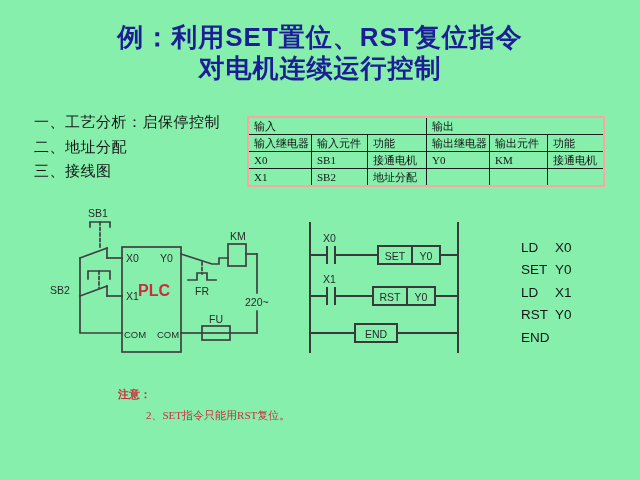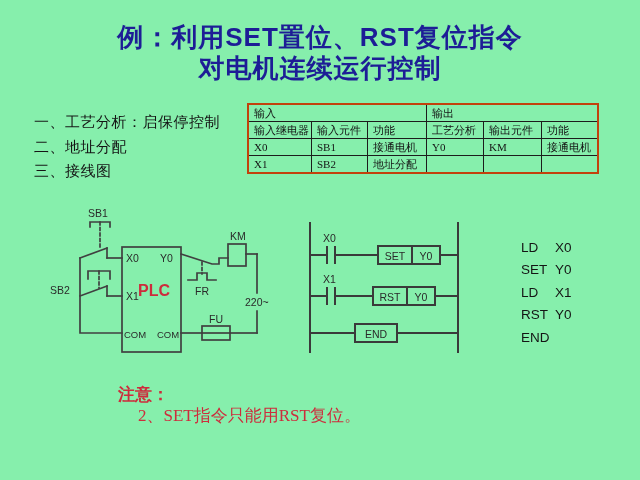--- a/index.html
+++ b/index.html
@@ -5,43 +5,43 @@
   html,body{margin:0;padding:0;background:#fff;}
   .slide{position:relative;width:640px;height:480px;background:#86efac;overflow:hidden;
          font-family:"Liberation Sans",sans-serif;color:#1a1a1a;}
   
   .title{position:absolute;top:22px;left:0;width:100%;text-align:center;
          color:#1d1d96;font-weight:bold;font-size:26px;line-height:31px;letter-spacing:1px;}
   
   .outline{position:absolute;left:34px;top:110px;font-family:"Liberation Serif",serif;
            font-size:15px;line-height:24.5px;color:#141414;letter-spacing:0.5px;}
   
-  .io-table{position:absolute;left:247px;top:103px;border-collapse:collapse;table-layout:fixed;
+  .io-table{position:absolute;left:247px;top:116px;border-collapse:collapse;table-layout:fixed;
             font-family:"Liberation Serif",serif;font-size:11px;color:#141414;
-            border:2px solid #c2410c;}
+            border:2px solid #fca5a5;}
   .io-table td,.io-table th{border:1px solid #1c1c1c;height:16px;padding:0 2px 0 5px;
             text-align:left;vertical-align:middle;font-weight:normal;overflow:hidden;white-space:nowrap;}
   
   .wiring-svg{position:absolute;left:42px;top:196px;}
   .ladder-svg{position:absolute;left:300px;top:218px;}
   .wiring-svg text,.ladder-svg text{font-family:"Liberation Sans",sans-serif;font-size:10.5px;fill:#2a2a2a;}
   .wiring-svg .plc-label{font-size:16px;font-weight:bold;fill:#cd2c3c;}
   .stroke{stroke:#404040;stroke-width:1.7;fill:none;stroke-linecap:square;}
   .stroke-thick{stroke:#3a3a3a;stroke-width:2;fill:none;stroke-linecap:square;}
   .dashed{stroke-dasharray:3,2.5;}
   
   .instructions{position:absolute;left:505px;top:236px;font-size:13.5px;color:#141414;}
   .instr-row{display:flex;height:22.5px;align-items:center;margin-left:16px;}
   .instr-op{width:34px;}
   
   .notes{position:absolute;left:118px;top:384px;font-family:"Liberation Serif",serif;
-         font-size:17px;line-height:21px;color:#cd2c3c;}
+         font-size:11px;line-height:21px;color:#cd2c3c;}
   .notes-line1{display:flex;}
   .notes-label{font-weight:bold;}
-  .notes-indent{margin-left:20px;}
+  .notes-indent{margin-left:28px;}
 </style>
 </head>
 <body>
 
 <div class="slide">
 
   <div class="title">
     <div>例：利用SET置位、RST复位指令</div>
     <div>对电机连续运行控制</div>
   </div>
@@ -63,21 +63,21 @@
     </colgroup>
     <tbody>
       <tr>
         <th colspan="3">输入</th>
         <th colspan="3">输出</th>
       </tr>
       <tr>
         <th>输入继电器</th>
         <th>输入元件</th>
         <th>功能</th>
-        <th>工艺分析</th>
+        <th>输出继电器</th>
         <th>输出元件</th>
         <th>功能</th>
       </tr>
       <tr>
         <td>X0</td>
         <td>SB1</td>
         <td>接通电机</td>
         <td>Y0</td>
         <td>KM</td>
         <td>接通电机</td>

